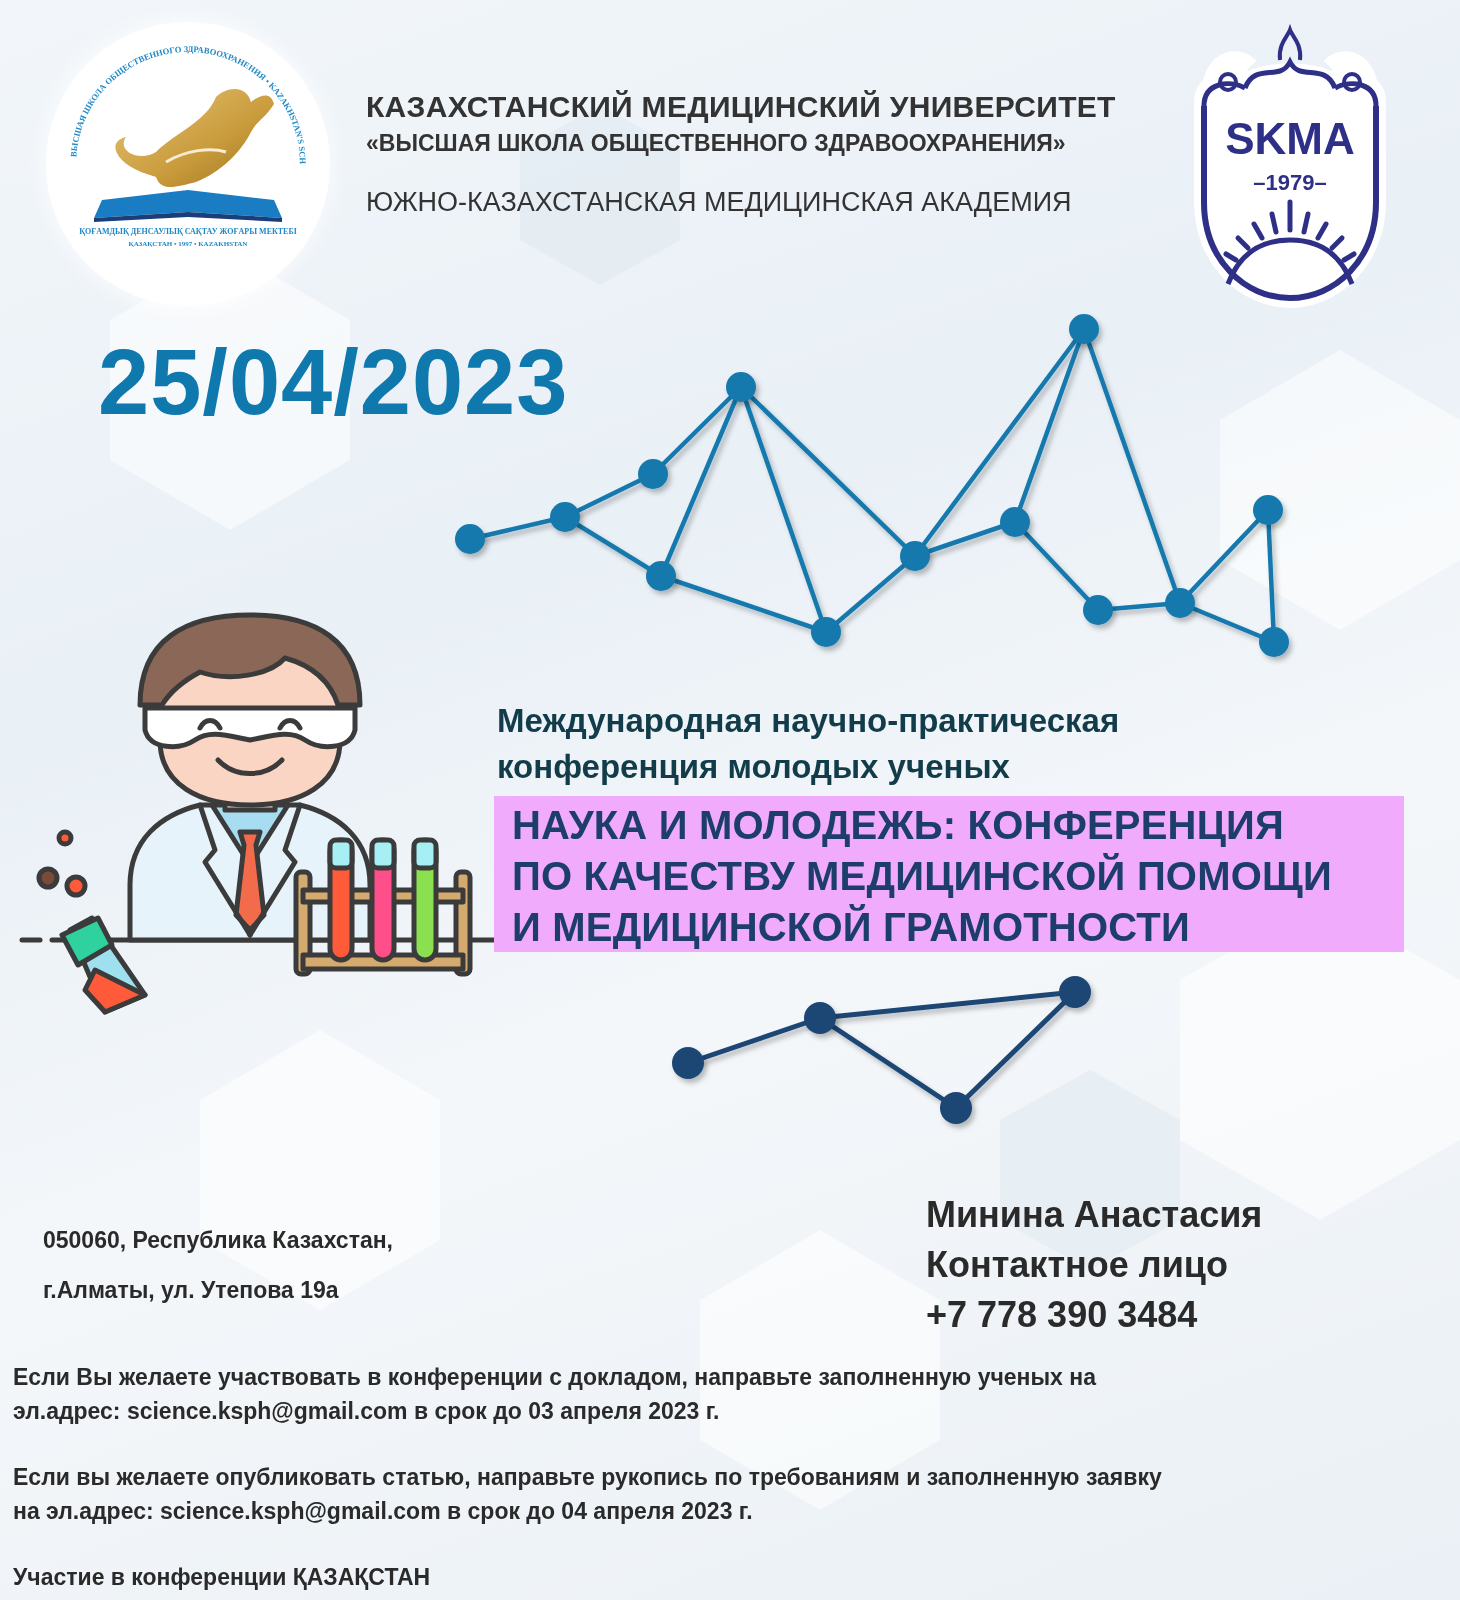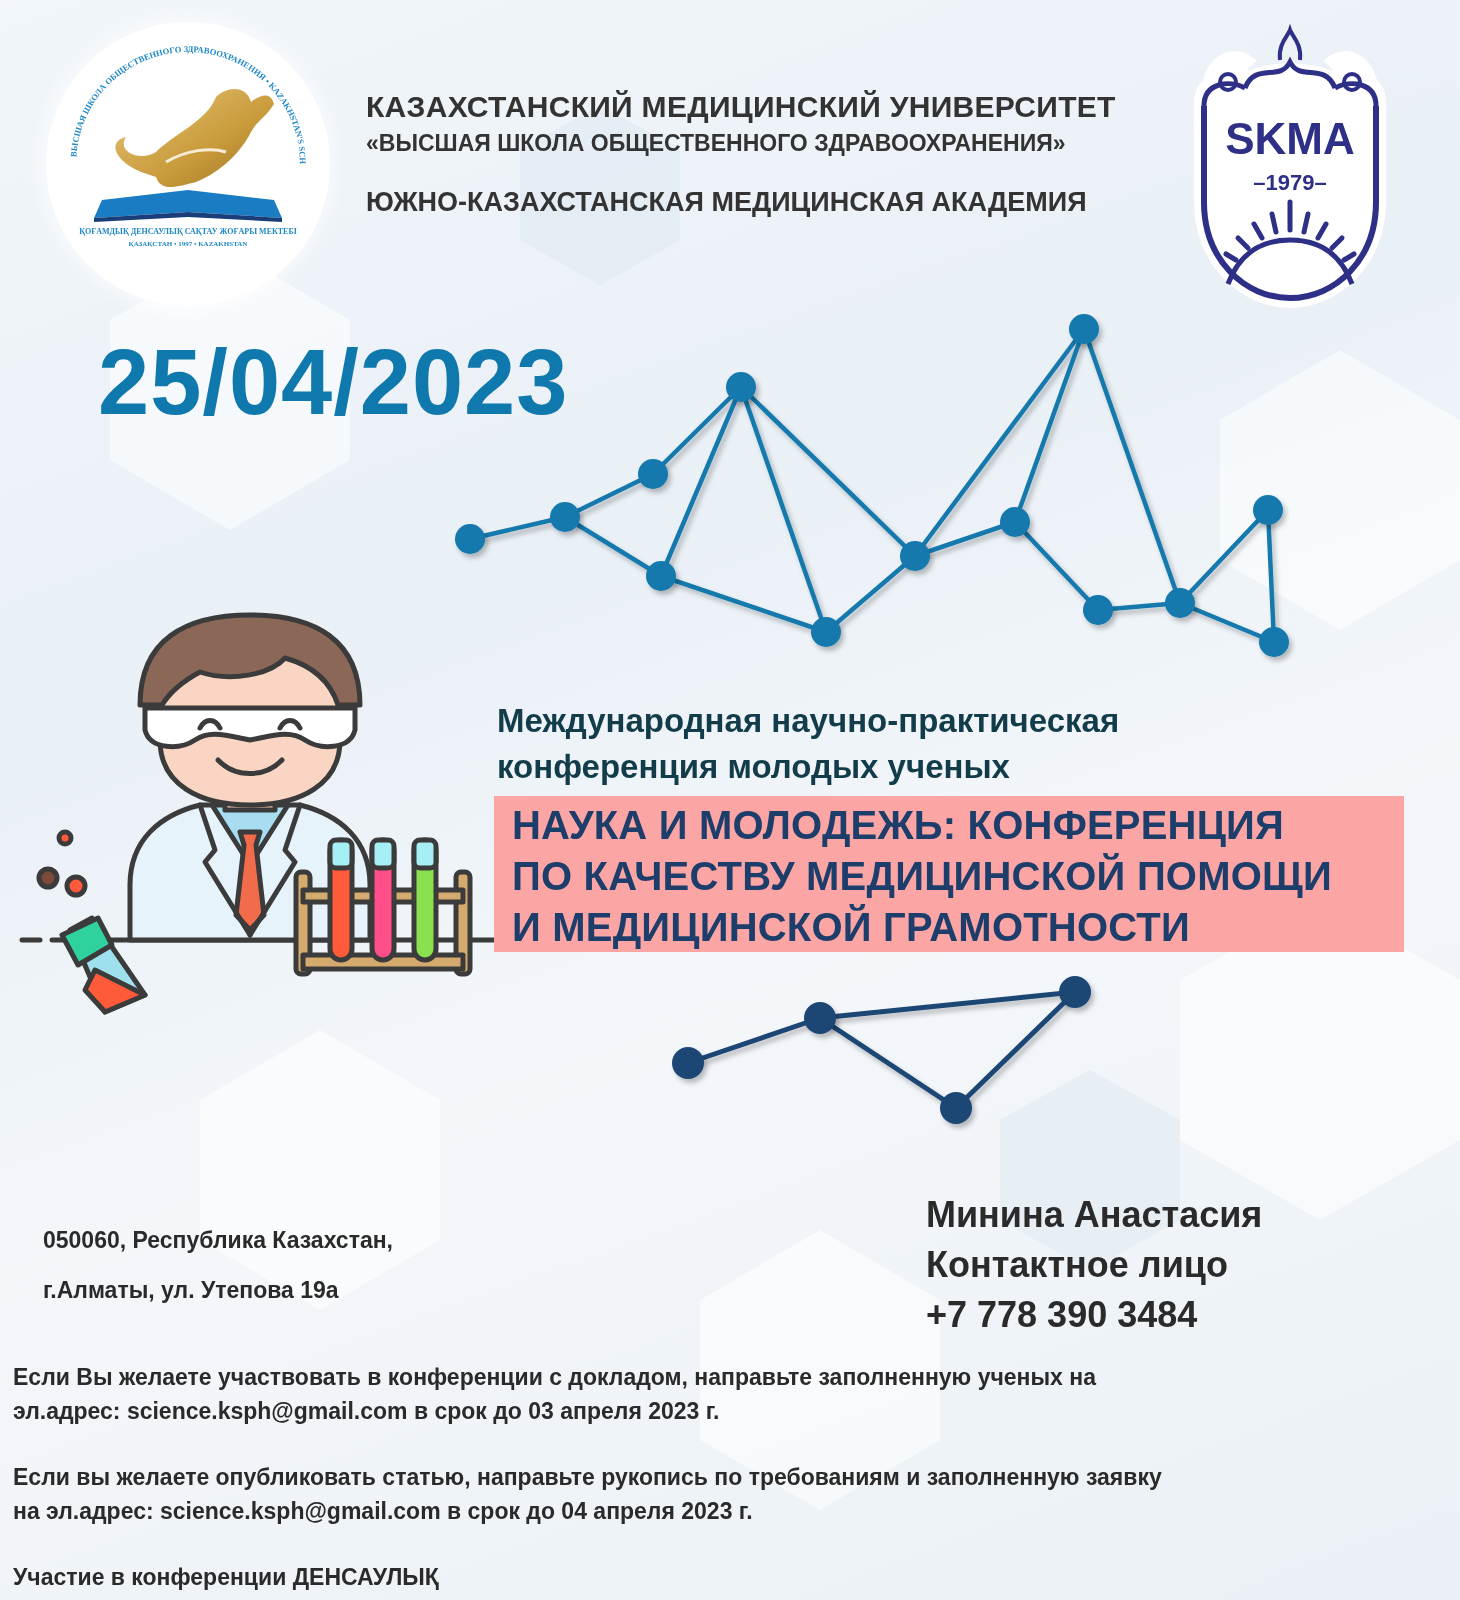--- a/index.html
+++ b/index.html
@@ -16,30 +16,30 @@
   .logo-left {
     left: 46px; top: 22px; width: 284px; height: 284px;
     border-radius: 50%; background: #fff;
     box-shadow: 0 0 24px rgba(255,255,255,0.9);
   }
   .logo-right { left: 1190px; top: 22px; width: 200px; height: 290px; }
 
   .uni-block { left: 366px; top: 90px; width: 800px; }
   .uni-line1 { font-size: 30px; font-weight: bold; color: #333; letter-spacing: 0.3px; white-space: nowrap; }
   .uni-line2 { font-size: 23px; font-weight: bold; color: #333; margin-top: 6px; white-space: nowrap; }
-  .uni-line3 { font-size: 27px; font-weight: bold; color: #333; margin-top: 30px; white-space: nowrap; }
+  .uni-line3 { font-size: 27px; font-weight: normal; color: #333; margin-top: 30px; white-space: nowrap; }
 
   .date { left: 98px; top: 330px; font-size: 92px; font-weight: bold; color: #0f78ad; letter-spacing: 1px; }
 
   .network { left: 0; top: 0; width: 1460px; height: 1600px; }
 
   .subtitle { left: 497px; top: 698px; width: 860px; font-size: 33px; font-weight: bold; color: #123c4a; line-height: 46px; }
   .highlight {
     left: 494px; top: 796px; width: 910px; height: 156px;
-    background: #fca5a5;
+    background: #f0abfc;
     padding: 4px 0 0 18px;
   }
   .highlight div { font-size: 40px; font-weight: bold; color: #1d3e6a; line-height: 51px; white-space: nowrap; letter-spacing: 0.2px; }
 
   .scientist { left: 0; top: 600px; width: 620px; height: 430px; }
 
   .address { left: 43px; top: 1215px; font-size: 23px; font-weight: bold; color: #2a2a2a; line-height: 50px; }
   .contact { left: 926px; top: 1190px; font-size: 36px; font-weight: bold; color: #2a2a2a; line-height: 50px; }
 
   .info { left: 13px; width: 1440px; font-size: 23px; font-weight: bold; color: #2a2a2a; line-height: 34px; }
@@ -250,13 +250,13 @@
 </div>
 
 <div class="layer info info1">
   <div>Если Вы желаете участвовать в конференции с докладом, направьте заполненную ученых на</div>
   <div>эл.адрес: science.ksph@gmail.com в срок до 03 апреля 2023 г.</div>
 </div>
 <div class="layer info info2">
   <div>Если вы желаете опубликовать статью, направьте рукопись по требованиям и заполненную заявку</div>
   <div>на эл.адрес: science.ksph@gmail.com в срок до 04 апреля 2023 г.</div>
 </div>
-<div class="layer info info3">Участие в конференции ДЕНСАУЛЫҚ</div>
+<div class="layer info info3">Участие в конференции ҚАЗАҚСТАН</div>
 
 </body></html>

